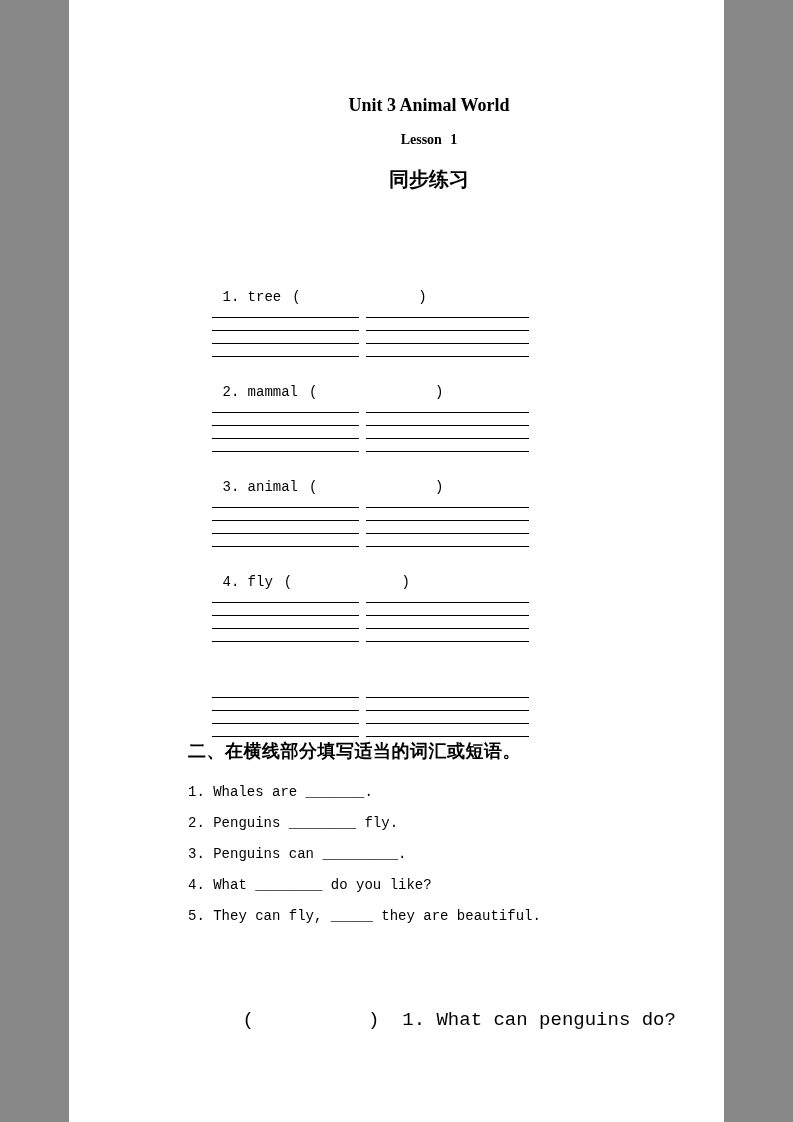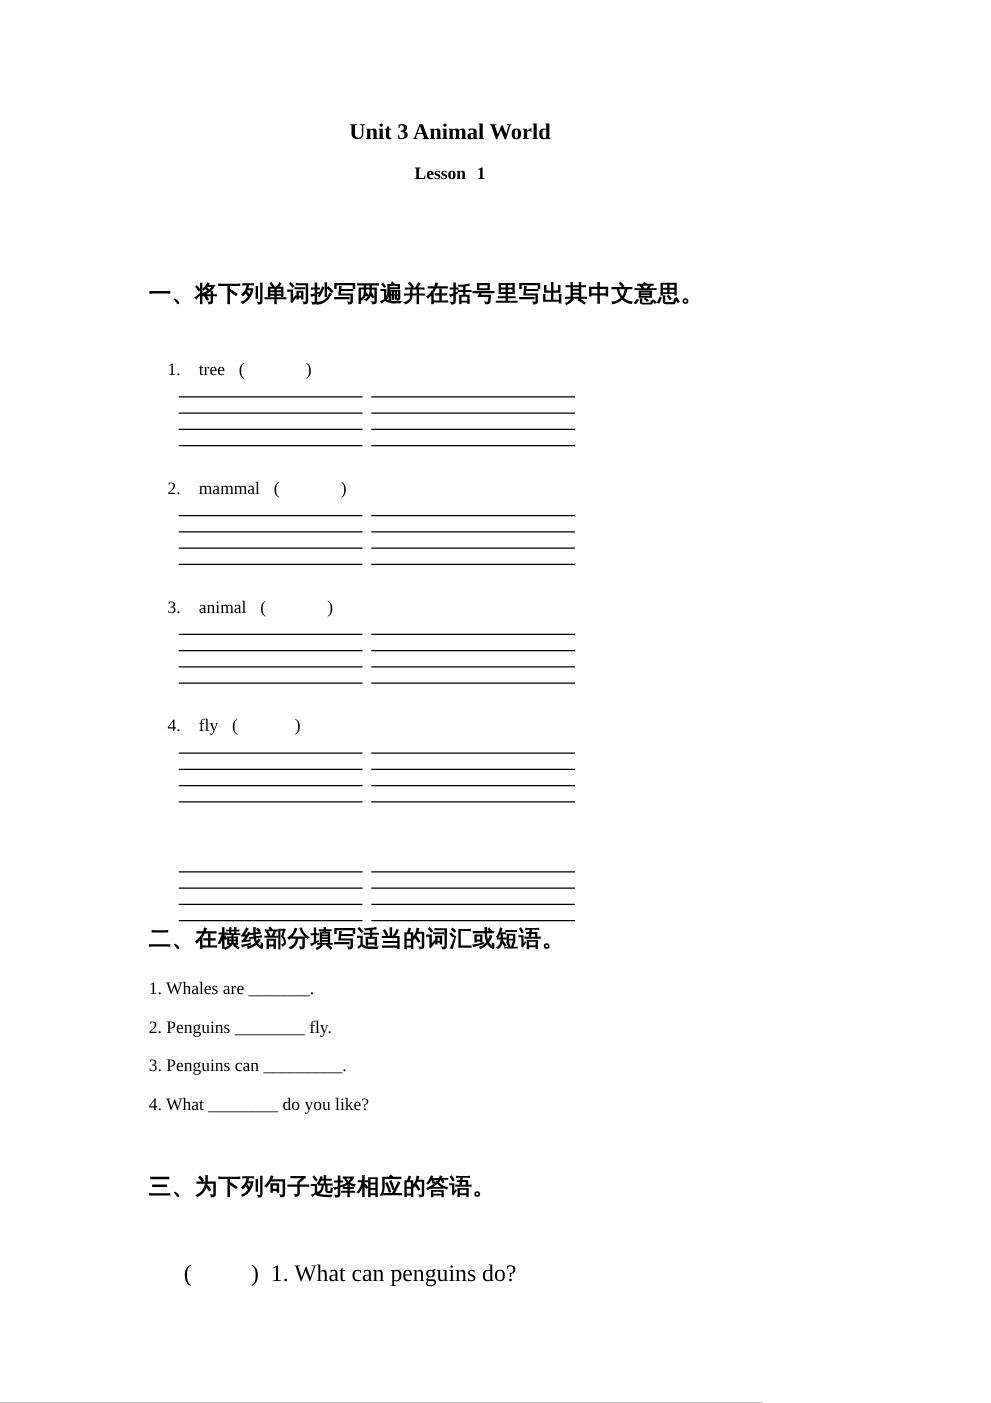--- a/index.html
+++ b/index.html
@@ -1,26 +1,26 @@
 <!DOCTYPE html>
 <html><head>
 <meta charset="utf-8">
 <style>
   html, body { margin: 0; padding: 0; background: #888; }
   .page {
     position: relative;
-    width: 793px;
+    width: 655px;
     height: 1122px;
     margin: 0 auto;
     background: #ffffff;
     color: #000000;
     font-family: "Liberation Serif", serif;
     overflow: hidden;
   }
-  .abs { position: absolute; }
+  .abs { position: absolute; font-family: Liberation Mono, monospace; }
 
   
   .title-col { left: 119px; width: 482px; text-align: center; }
   .unit-title   { top: 95px;  font-size: 18px; font-weight: bold; font-family: "Liberation Serif", serif; }
   .lesson-title { top: 132px; font-size: 14px; font-weight: bold; word-spacing: 5px; font-family: "Liberation Serif", serif; }
   .subtitle     { top: 166px; font-size: 20px; font-weight: bold; font-family: "Liberation Sans", sans-serif; }
 
   
   .section-heading {
     left: 119px;
@@ -73,22 +73,22 @@
     white-space: pre;
   }
 </style>
 </head>
 <body>
 
 <div class="page">
 
   <div class="abs title-col unit-title">Unit 3 Animal World</div>
   <div class="abs title-col lesson-title">Lesson 1</div>
+  <div class="abs title-col subtitle">同步练习</div>
 
-  <div class="abs section-heading h-one">一、将下列单词抄写两遍并在括号里写出其中文意思。</div>
 
   <div class="abs word-label" style="top:272px">
     <span class="item-number">1.</span><span>tree</span><span class="item-brackets">(              )</span>
   </div>
   <div class="abs write-area" style="top:305px">
       <div class="write-col-left">
         <div class="wline"></div>
         <div class="wline"></div>
         <div class="wline"></div>
         <div class="wline"></div>
@@ -169,20 +169,20 @@
         <div class="wline"></div>
       </div>
     </div>
 
   <div class="abs section-heading h-two">二、在横线部分填写适当的词汇或短语。</div>
 
   <div class="abs sentence" style="top:784px">1. Whales are _______.</div>
   <div class="abs sentence" style="top:815px">2. Penguins ________ fly.</div>
   <div class="abs sentence" style="top:846px">3. Penguins can _________.</div>
   <div class="abs sentence" style="top:877px">4. What ________ do you like?</div>
+  <div class="abs sentence" style="top:908px">5. They can fly, _____ they are beautiful.</div>
 
-  <div class="abs section-heading h-three">三、为下列句子选择相应的答语。</div>
 
   <div class="abs question" style="top:986px">
     <span>(          )</span><span>  </span><span>1. What can penguins do?</span>
   </div>
 
 </div>
 
 </body></html>

